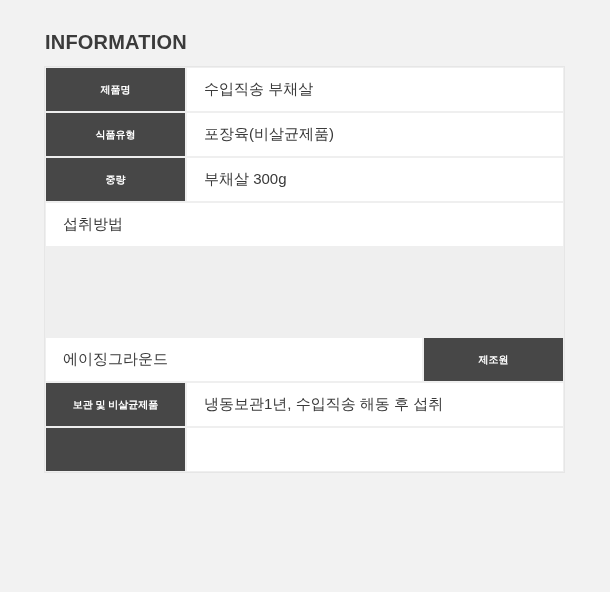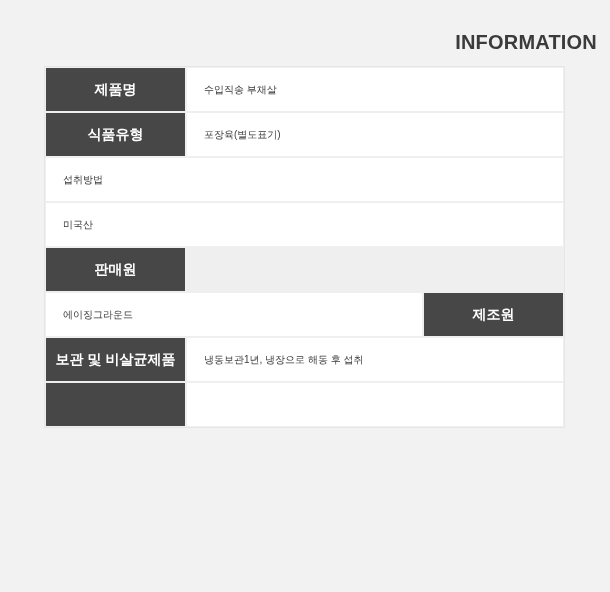--- a/index.html
+++ b/index.html
@@ -13,21 +13,20 @@
     font-family: "Liberation Sans", "DejaVu Sans", sans-serif;
     overflow: hidden;
   }
   .page-title {
     margin: 0;
     padding: 31px 13px 12px 45px;
     font-size: 20px;
     font-weight: 700;
     letter-spacing: 0.2px;
     color: #3b3b3b;
-    text-align: right;
   }
   .info-table {
     margin-left: 44px;
     width: 521px;
     box-sizing: border-box;
     border: 1px solid #e6e6e6;
     background: #efefef;
     display: flex;
     flex-direction: column;
     gap: 2px;
@@ -42,70 +41,72 @@
     display: flex;
     align-items: center;
     box-sizing: border-box;
   }
   .cell.label {
     width: 139px;
     flex: 0 0 139px;
     justify-content: center;
     background: #474747;
     color: #ffffff;
-    font-size: 14px;
+    font-size: 10px;
     font-weight: 700;
     text-align: center;
   }
   .cell.value {
     flex: 1;
     background: #ffffff;
     color: #3a3a3a;
-    font-size: 10px;
+    font-size: 15px;
     font-weight: 400;
     padding-left: 17px;
   }
 </style>
 </head>
 <body>
 
 <h1 class="page-title">INFORMATION</h1>
 
 <div class="info-table">
   <div class="info-row">
     <div class="cell label">제품명</div>
     <div class="cell value">수입직송 부채살</div>
   </div>
 
   <div class="info-row">
     <div class="cell label">식품유형</div>
-    <div class="cell value">포장육(별도표기)</div>
+    <div class="cell value">포장육(비살균제품)</div>
   </div>
 
+  <div class="info-row">
+    <div class="cell label">중량</div>
+    <div class="cell value">부채살 300g</div>
+  </div>
 
   <div class="info-row">
     <div class="cell value">섭취방법</div>
   </div>
 
 
   <div class="info-row">
-    <div class="cell value">미국산</div>
   </div>
 
   <div class="info-row">
-    <div class="cell label">판매원</div>
   </div>
 
   <div class="info-row">
     <div class="cell value">에이징그라운드</div>
     <div class="cell label">제조원</div>
   </div>
 
   <div class="info-row">
     <div class="cell label">보관 및 비살균제품</div>
-    <div class="cell value">냉동보관1년, 냉장으로 해동 후 섭취</div>
+    <div class="cell value">냉동보관1년, 수입직송 해동 후 섭취</div>
   </div>
 
   <div class="info-row">
     <div class="cell label"></div>
     <div class="cell value"></div>
   </div>
 </div>
 
 </body></html>

